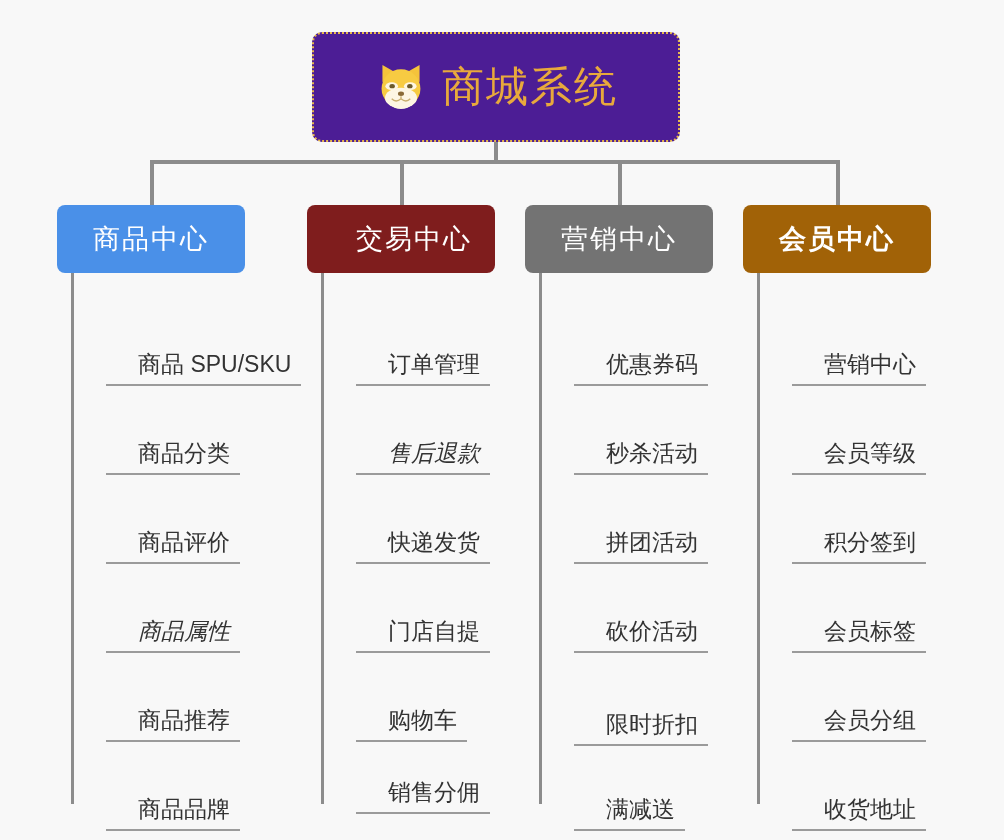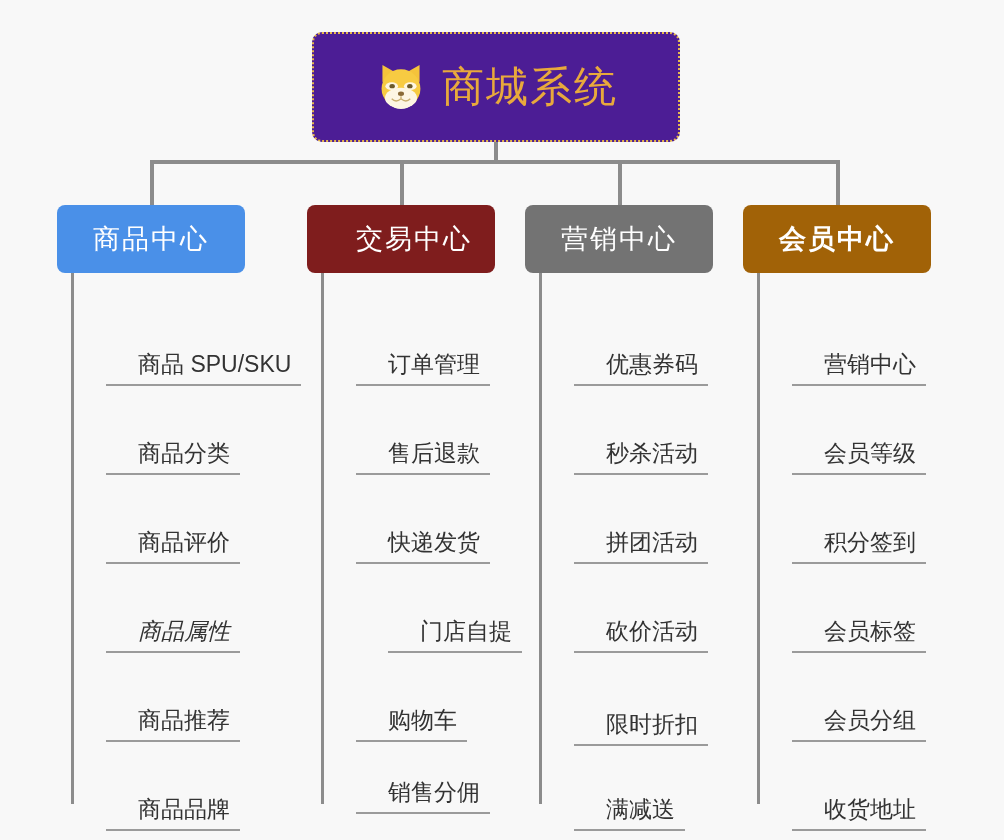--- a/index.html
+++ b/index.html
@@ -178,27 +178,27 @@
     <div class="leaf-item" style="top:445px;">
       <span class="leaf-label">商品品牌</span>
     </div>
   </div>
 
   <div class="leaf-col" style="left:321px;">
     <div class="leaf-spine" style="height:531px;"></div>
     <div class="leaf-item" style="top:0px;">
       <span class="leaf-label">订单管理</span>
     </div>
-    <div class="leaf-item" style="top:89px;">
+    <div class="leaf-item" style="top:89px;font-style:italic;">
       <span class="leaf-label">售后退款</span>
     </div>
     <div class="leaf-item" style="top:178px;">
       <span class="leaf-label">快递发货</span>
     </div>
-    <div class="leaf-item" style="top:267px;margin-left:32px;">
+    <div class="leaf-item" style="top:267px;">
       <span class="leaf-label">门店自提</span>
     </div>
     <div class="leaf-item" style="top:356px;">
       <span class="leaf-label">购物车</span>
     </div>
     <div class="leaf-item" style="top:428px;text-align:right;">
       <span class="leaf-label">销售分佣</span>
     </div>
   </div>
 

